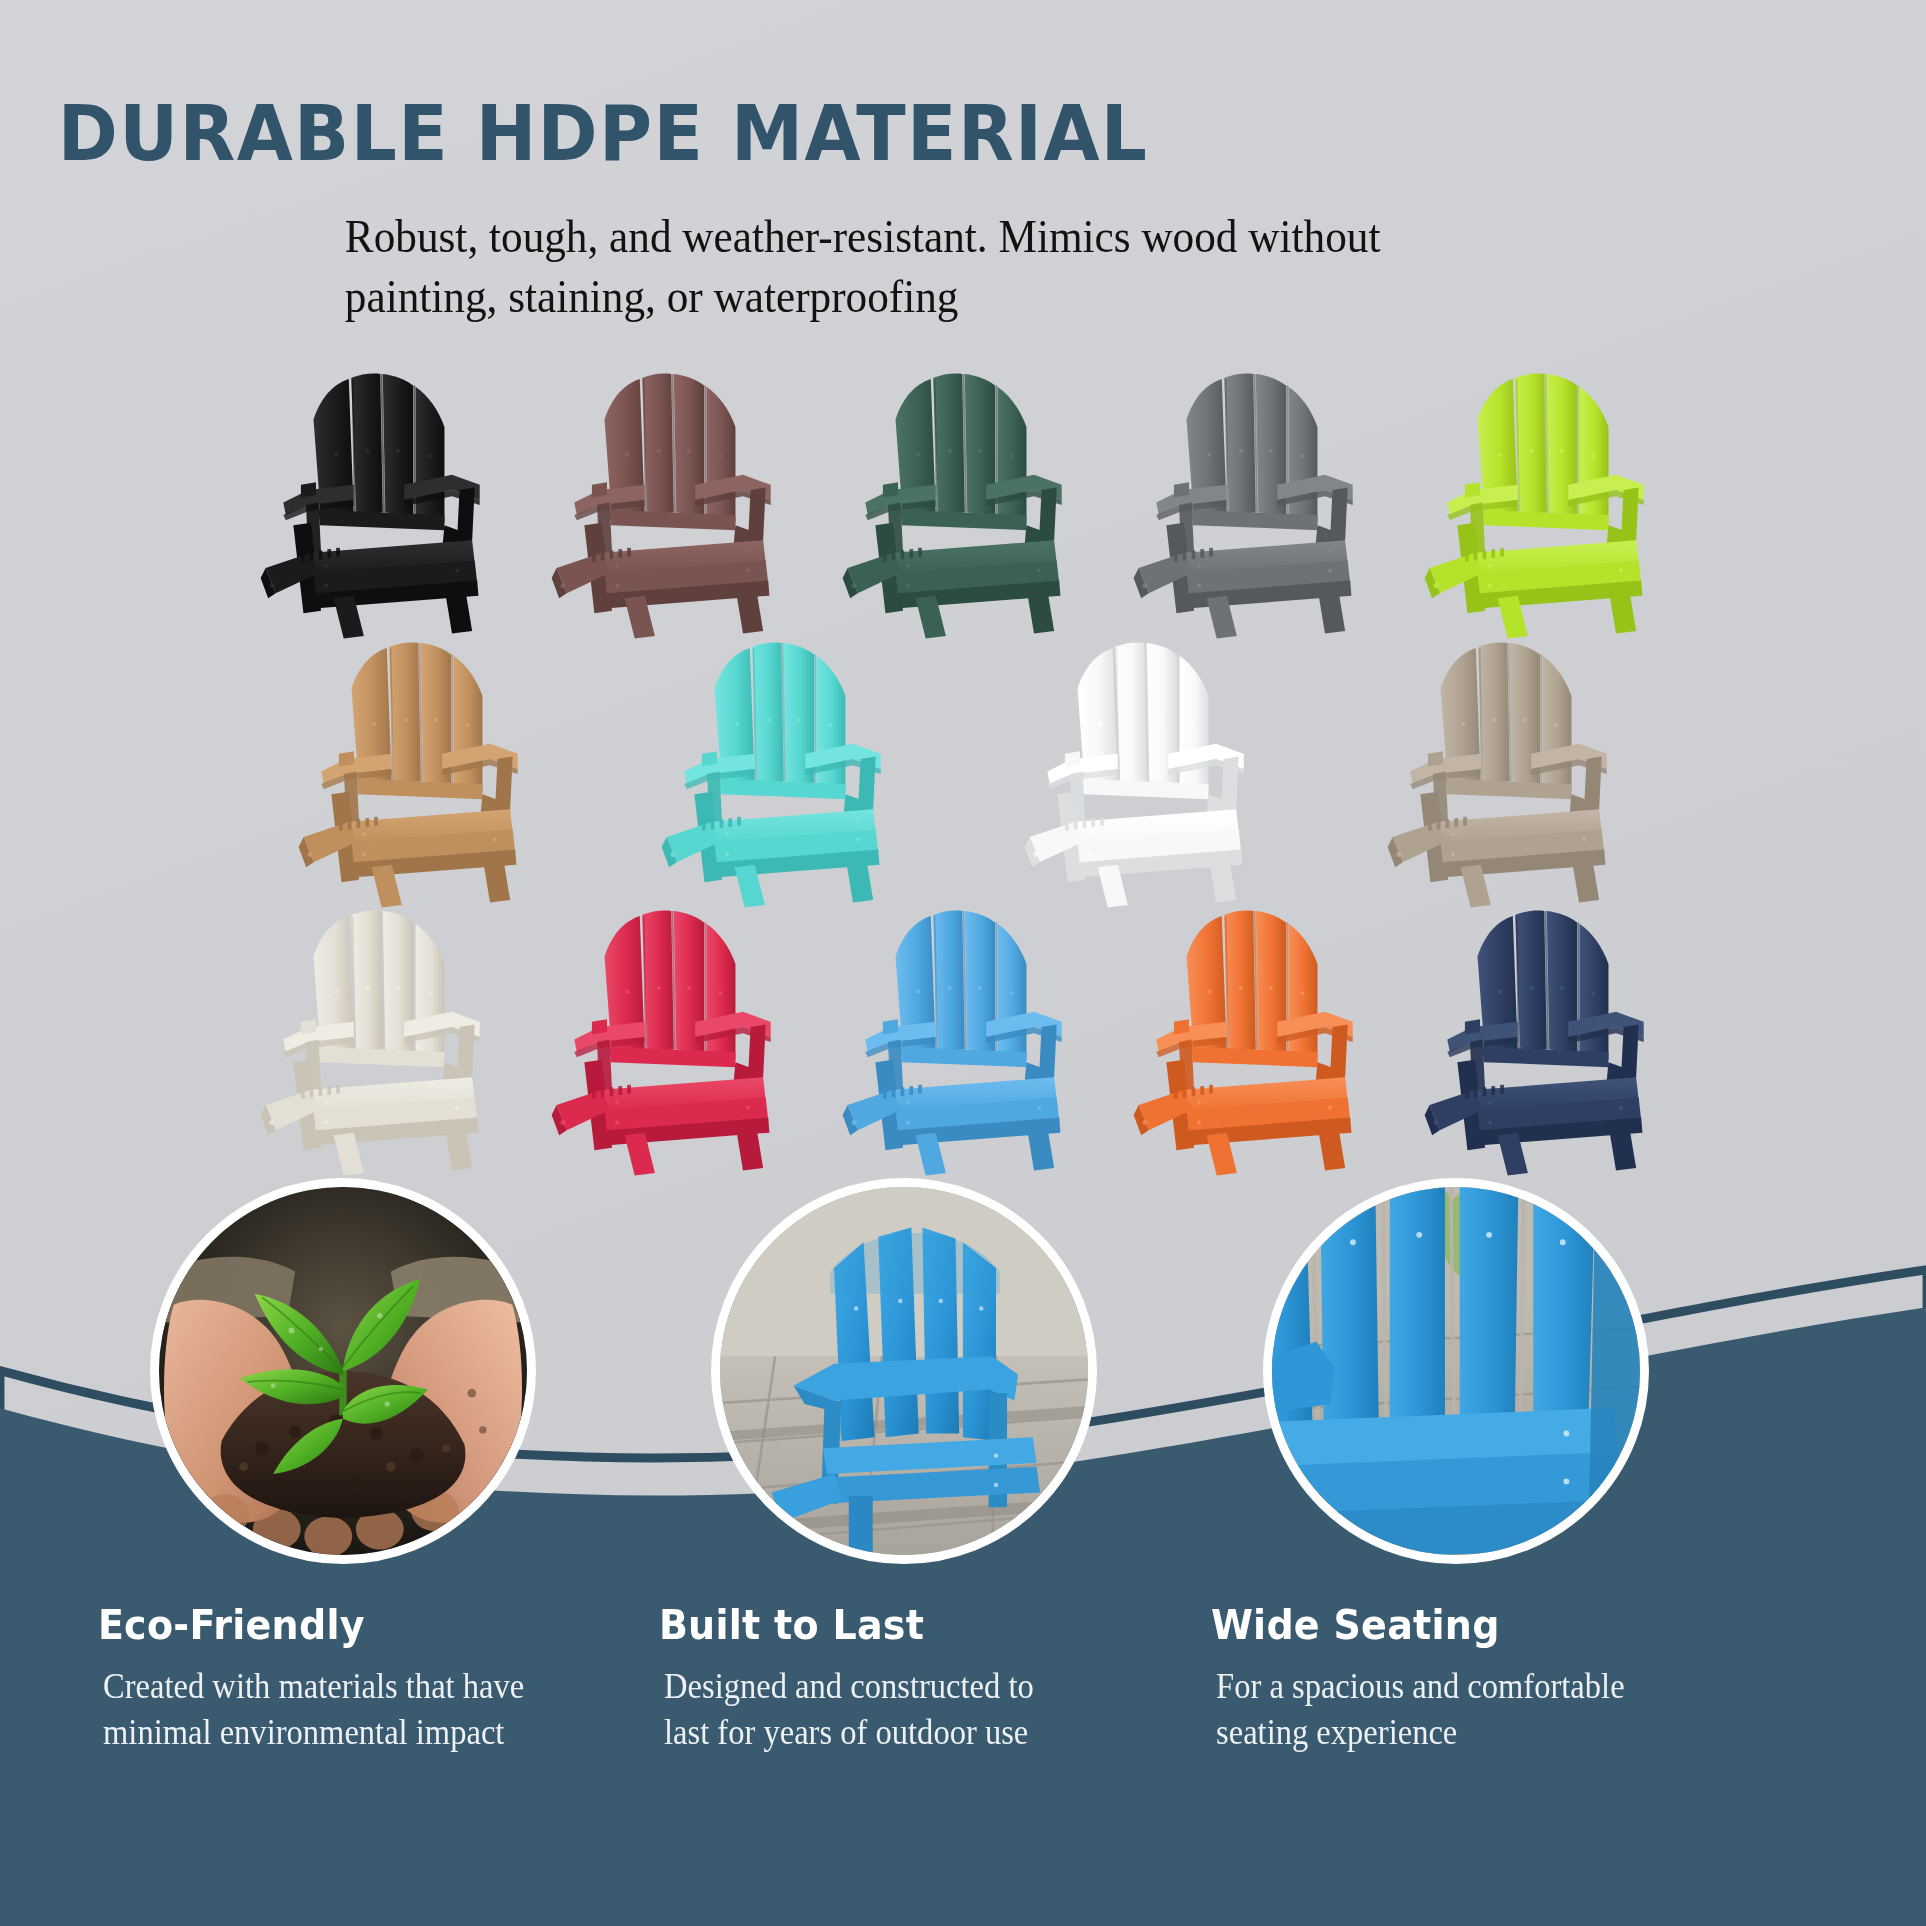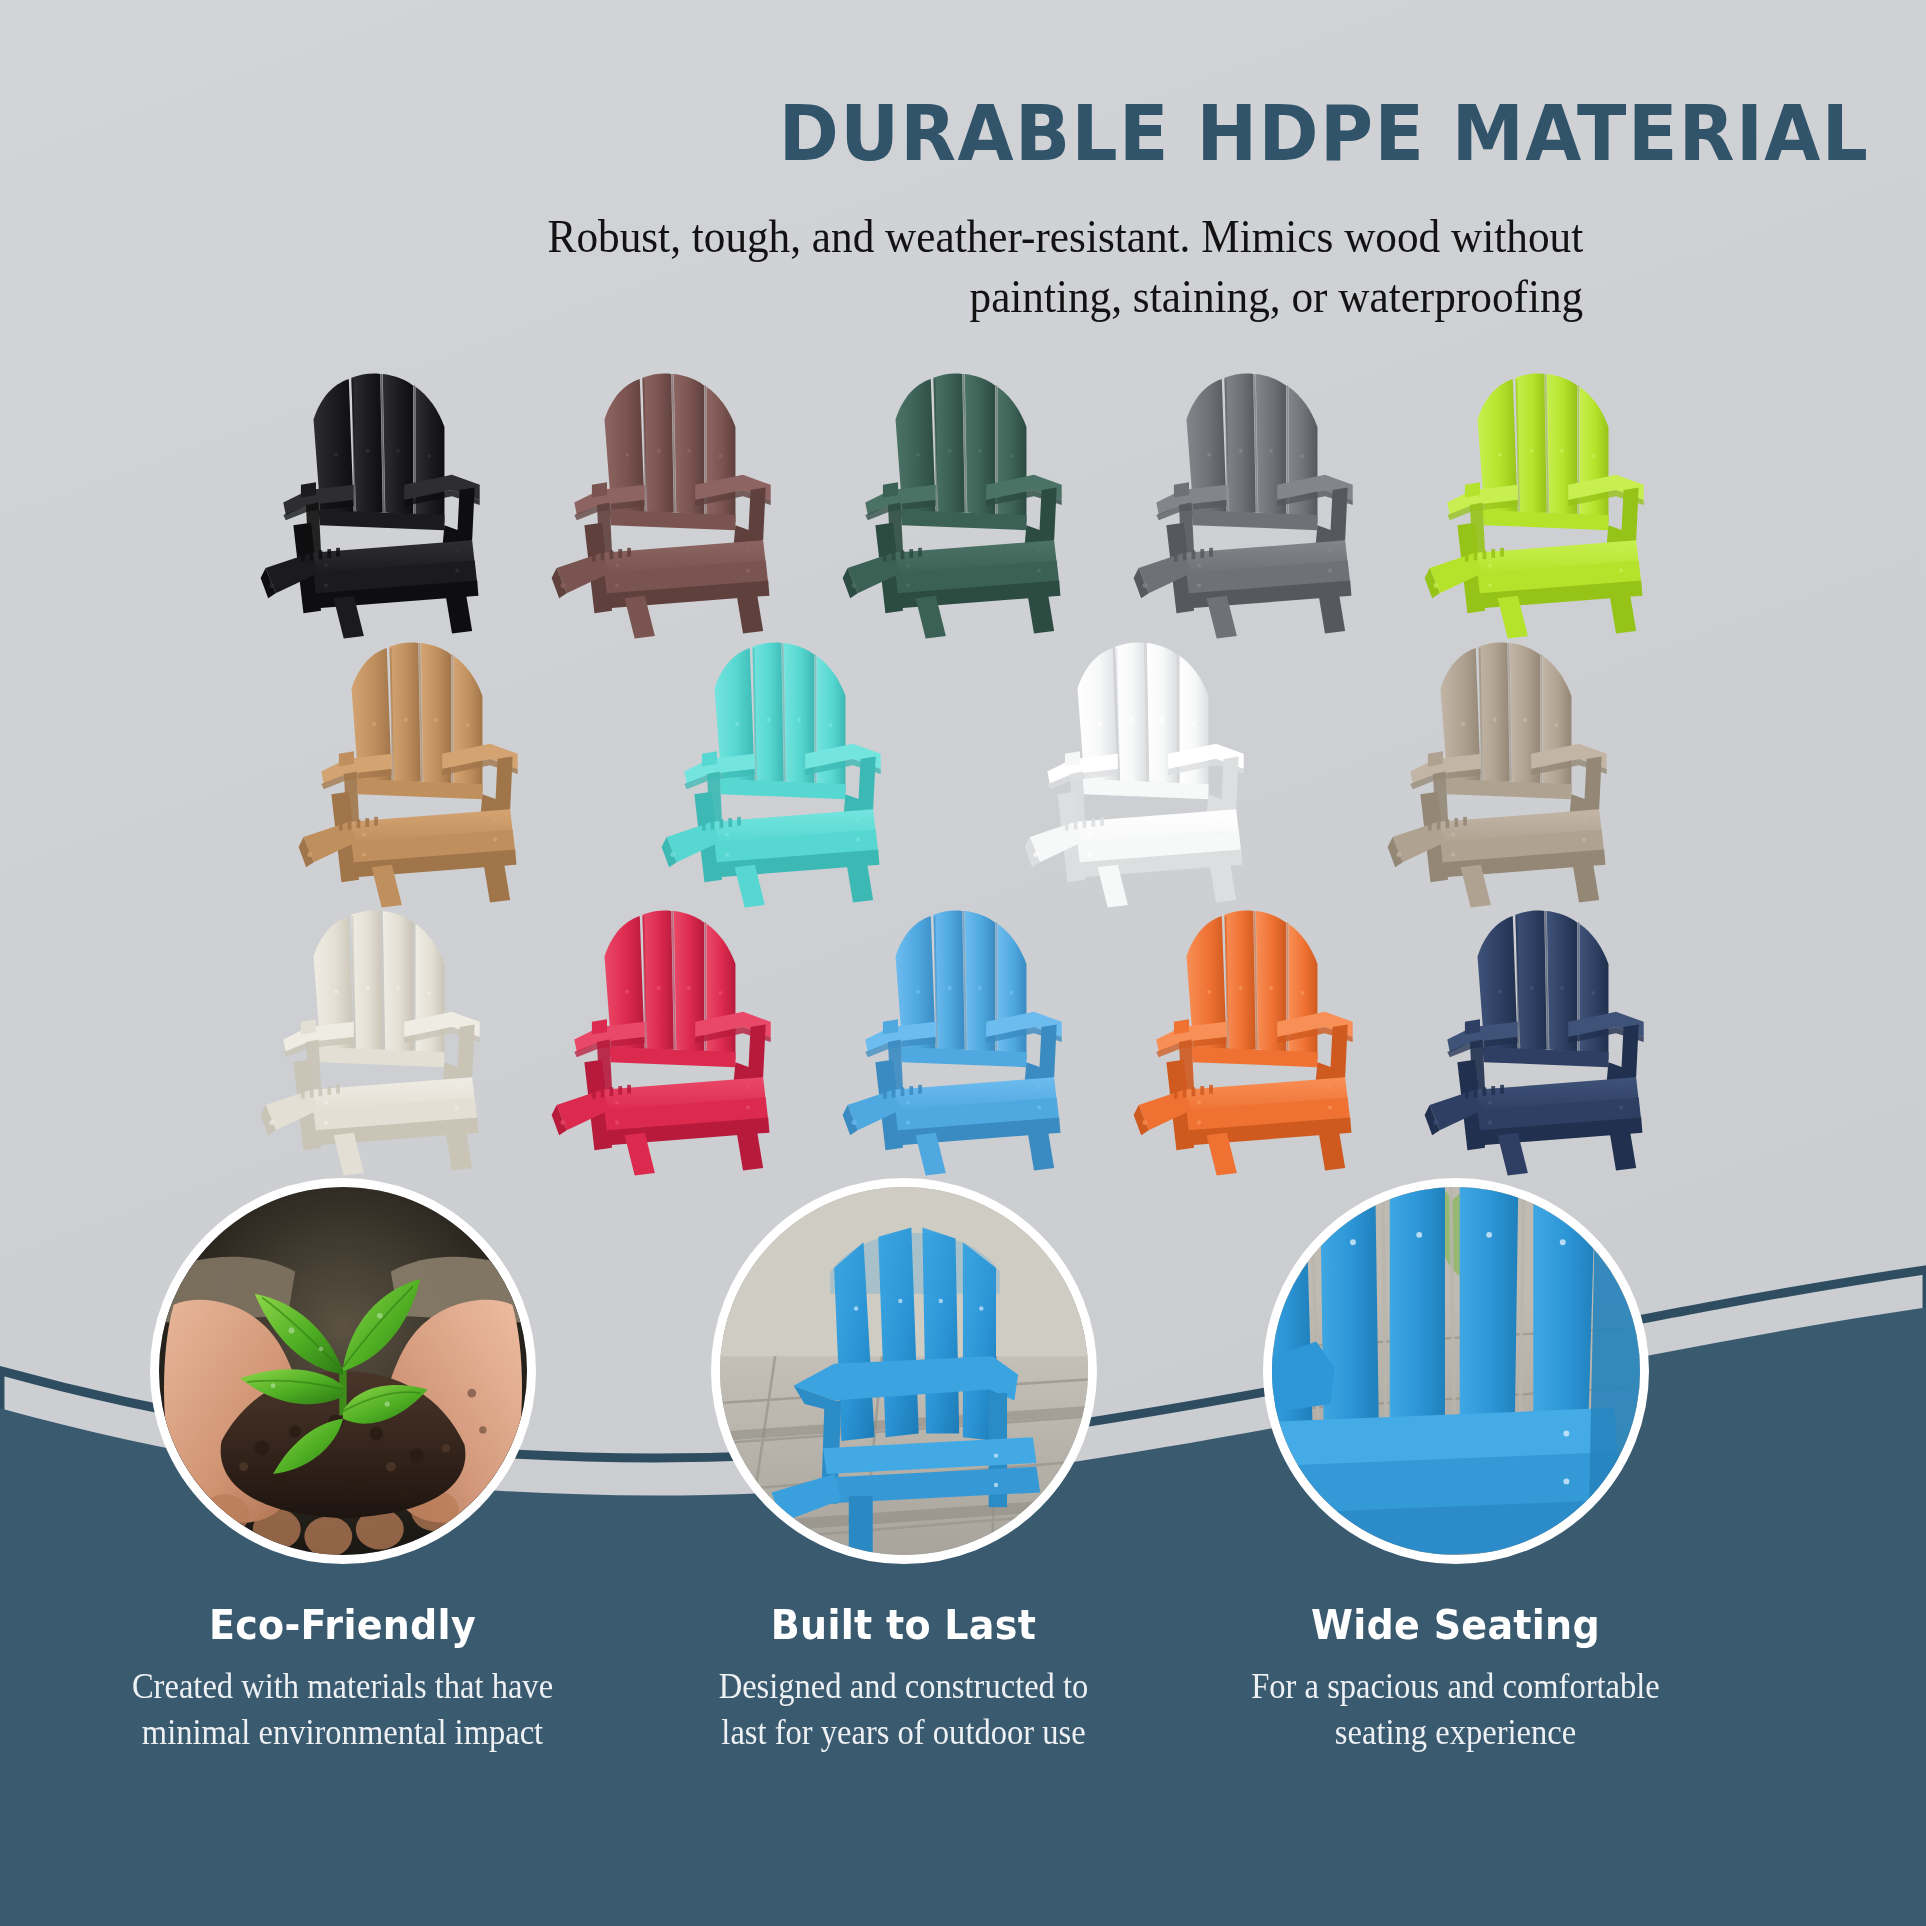--- a/index.html
+++ b/index.html
@@ -21,21 +21,21 @@
     background: linear-gradient(160deg, #d2d4d7 0%, #cdcfd2 45%, #c9cbcf 100%);
     overflow: hidden;
   }
 
   
   .header {
     position: absolute;
     top: 0;
     left: 0;
     width: 1927px;
-    text-align: right;
+    text-align: left;
     padding-top: 95px;
     box-sizing: border-box;
   }
   .title {
     font-family: "DejaVu Sans", sans-serif;
     font-weight: bold;
     font-size: 77px;
     letter-spacing: 1.5px;
     color: #32546b;
     line-height: 1.0;
@@ -101,21 +101,21 @@
   .features {
     position: absolute;
     left: 0;
     top: 1178px;
     width: 1927px;
     height: 752px;
   }
   .feature {
     position: absolute;
     width: 515px;
-    text-align: center;
+    text-align: left;
   }
   .feature-1 { left: 85px; }
   .feature-2 { left: 646px; }
   .feature-3 { left: 1198px; }
 
   .circle {
     width: 386px;
     height: 386px;
     border-radius: 50%;
     border: 9px solid #ffffff;

